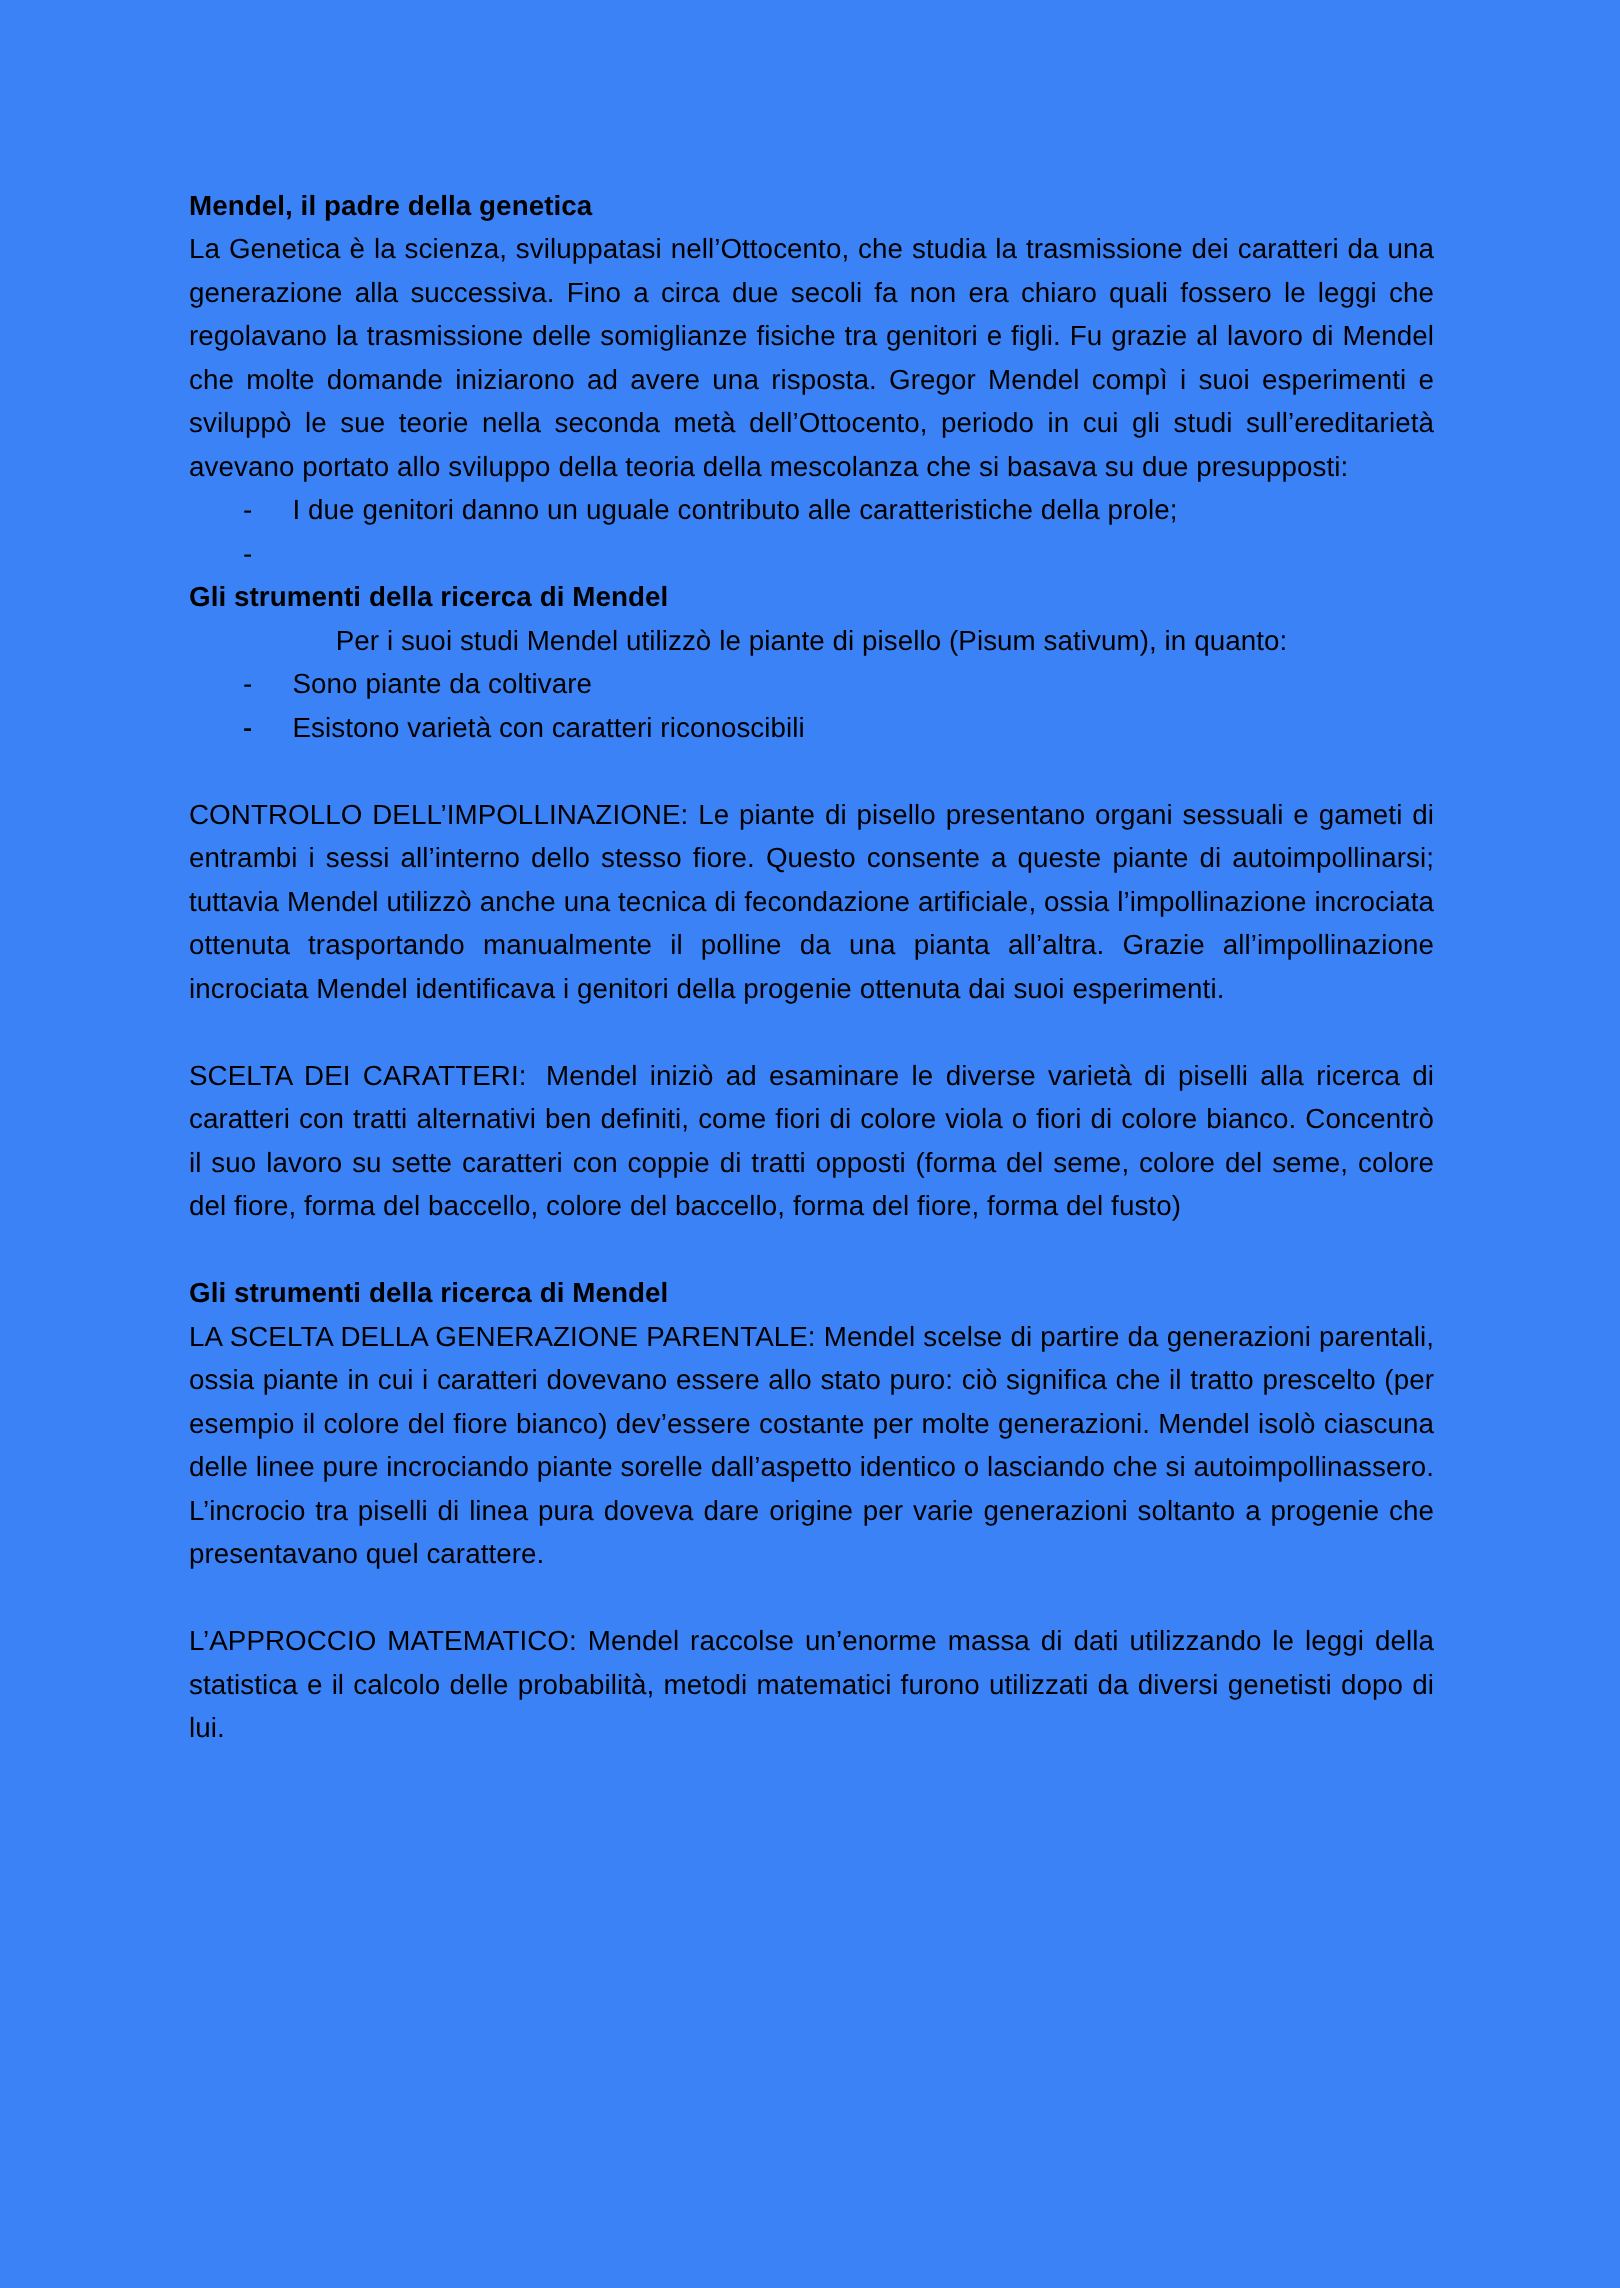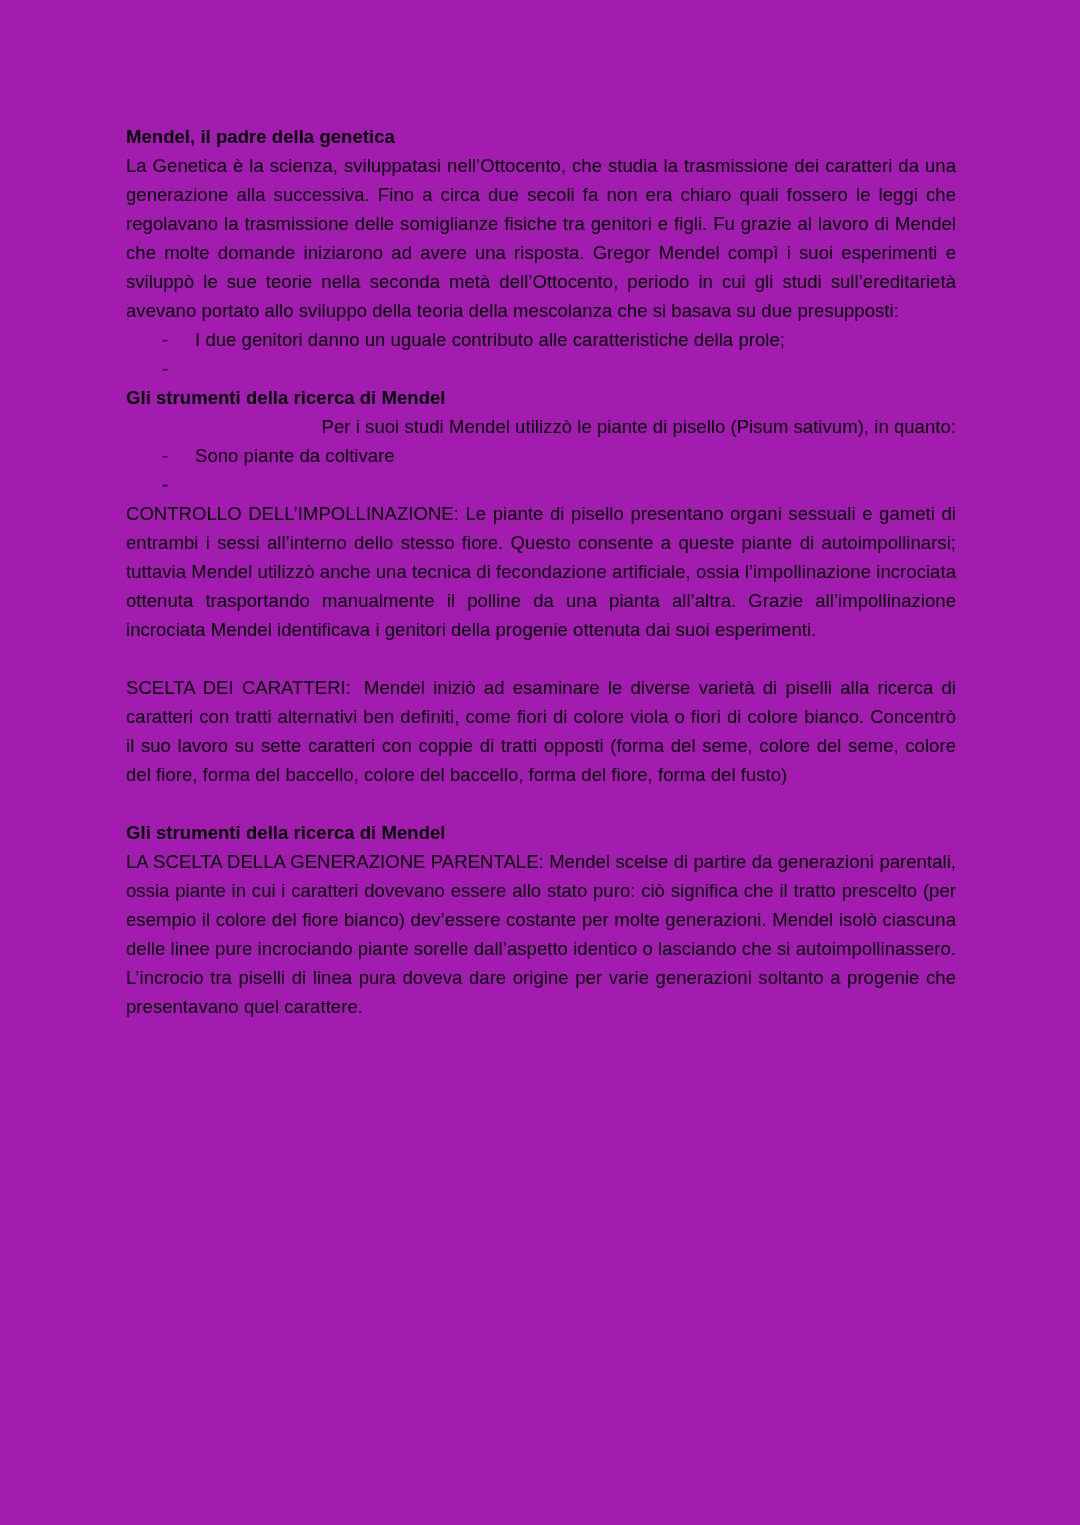--- a/index.html
+++ b/index.html
@@ -9,21 +9,21 @@
     background: #ffffff;
   }
   body {
     font-family: "Liberation Sans", sans-serif;
     color: #000000;
   }
   .page {
     position: relative;
     width: 1080px;
     height: 1525px;
-    background: #a21caf;
+    background: #3b82f6;
     box-sizing: border-box;
     overflow: hidden;
   }
   .content {
     position: absolute;
     left: 126px;
     top: 122px;
     width: 830px;
   }
   .doc-heading {
@@ -37,21 +37,21 @@
   .doc-para {
     font-size: 18.5px;
     font-weight: normal;
     line-height: 29px;
     text-align: justify;
     text-justify: inter-word;
     margin: 0;
     letter-spacing: 0.05px;
   }
   .doc-para.flush {
-    text-align: right;
+    text-align: center;
   }
   .spacer {
     height: 29px;
   }
   .dash-list {
     list-style: none;
     margin: 0;
     padding: 0;
   }
   .dash-item {
@@ -102,35 +102,37 @@
     <ul class="dash-list">
       <li class="dash-item">
         <span class="dash-marker">-</span>
         <span>Sono piante da coltivare</span>
       </li>
       <li class="dash-item">
         <span class="dash-marker">-</span>
       </li>
       <li class="dash-item">
         <span class="dash-marker">-</span>
+        <span>Esistono varietà con caratteri riconoscibili</span>
       </li>
     </ul>
 
     <div class="spacer"></div>
 
     <div class="doc-para">CONTROLLO DELL’IMPOLLINAZIONE: Le piante di pisello presentano organi sessuali e gameti di entrambi i sessi all’interno dello stesso fiore. Questo consente a queste piante di autoimpollinarsi; tuttavia Mendel utilizzò anche una tecnica di fecondazione artificiale, ossia l’impollinazione incrociata ottenuta trasportando manualmente il polline da una pianta all’altra. Grazie all’impollinazione incrociata Mendel identificava i genitori della progenie ottenuta dai suoi esperimenti.</div>
 
     <div class="spacer"></div>
 
     <div class="doc-para">
       <span>SCELTA DEI CARATTERI:</span><span class="wide-gap"></span><span>Mendel iniziò ad esaminare le diverse varietà di piselli alla ricerca di caratteri con tratti alternativi ben definiti, come fiori di colore viola o fiori di colore bianco. Concentrò il suo lavoro su sette caratteri con coppie di tratti opposti (forma del seme, colore del seme, colore del fiore, forma del baccello, colore del baccello, forma del fiore, forma del fusto)</span>
     </div>
 
     <div class="spacer"></div>
 
     <div class="doc-heading">Gli strumenti della ricerca di Mendel</div>
     <div class="doc-para">LA SCELTA DELLA GENERAZIONE PARENTALE: Mendel scelse di partire da generazioni parentali, ossia piante in cui i caratteri dovevano essere allo stato puro: ciò significa che il tratto prescelto (per esempio il colore del fiore bianco) dev’essere costante per molte generazioni. Mendel isolò ciascuna delle linee pure incrociando piante sorelle dall’aspetto identico o lasciando che si autoimpollinassero. L’incrocio tra piselli di linea pura doveva dare origine per varie generazioni soltanto a progenie che presentavano quel carattere.</div>
 
     <div class="spacer"></div>
 
+    <div class="doc-para">L’APPROCCIO MATEMATICO: Mendel raccolse un’enorme massa di dati utilizzando le leggi della statistica e il calcolo delle probabilità, metodi matematici furono utilizzati da diversi genetisti dopo di lui.</div>
 
   </div>
 </div>
 
 </body></html>

